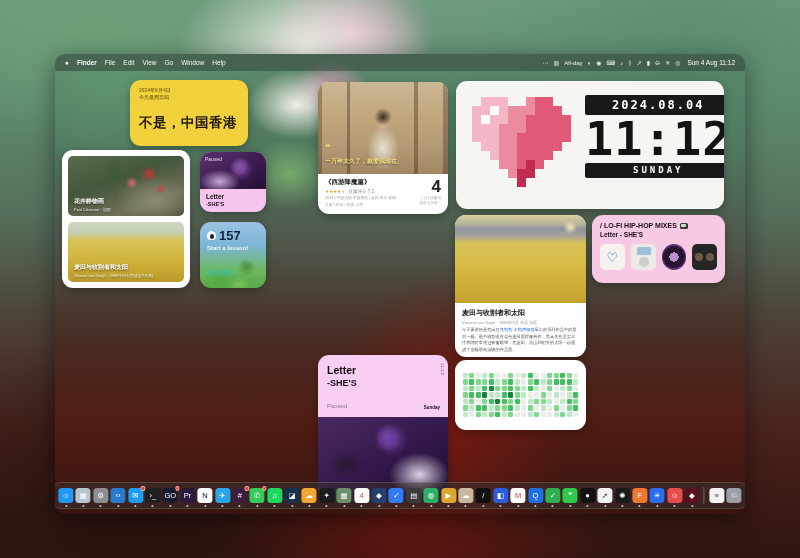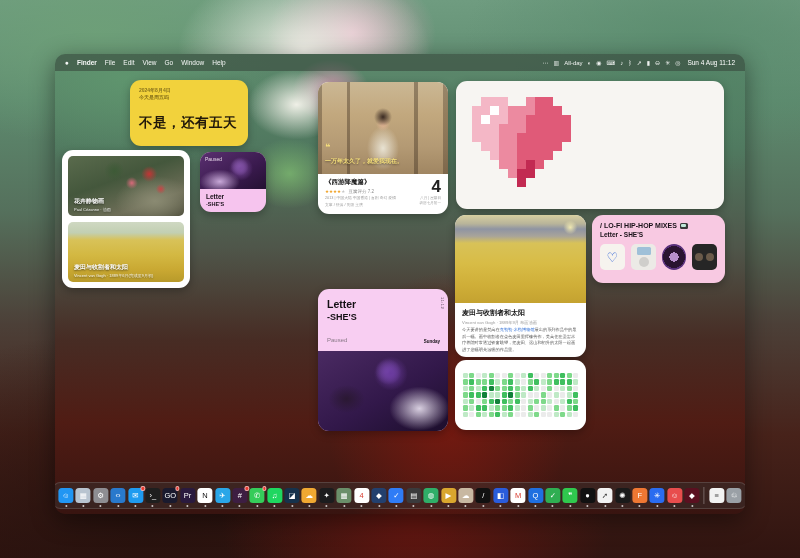--- a/index.html
+++ b/index.html
@@ -233,21 +233,21 @@
           <span class="si">✳</span>
           <span class="si">◎</span>
           <span class="clock">Sun 4 Aug 11:12</span>
       </div>
     </div>
 
 
     <div class="w friday">
       <div class="d1">2024年8月4日</div>
       <div class="d2">今天是周五吗</div>
-      <div class="big">不是，还有五天</div>
+      <div class="big">不是，中国香港</div>
     </div>
 
     <div class="w artcard">
       <div class="pic cezanne">
         <div class="cap">
           <div class="t">花卉静物画</div>
           <div class="a">Paul Cézanne · 油画</div>
         </div>
       </div>
       <div class="pic wheat">
@@ -261,20 +261,28 @@
     <div class="w pplayer">
       <div class="art">
         <span class="paused">Paused</span>
       </div>
       <div class="meta">
         <div class="t">Letter</div>
         <div class="a">-SHE'S</div>
       </div>
     </div>
 
+    <div class="w streak">
+      <div class="row">
+        <span class="flame"></span>
+        <span class="n">157</span>
+      </div>
+      <div class="lbl">Start a lesson!</div>
+      <div class="croc"></div>
+    </div>
 
     <div class="w movie">
       <div class="photo">
         <div class="qmark">❝</div>
         <div class="quote">一万年太久了，就爱我现在。</div>
       </div>
       <div class="panel">
         <div class="info">
           <div class="mt">《西游降魔篇》</div>
           <div class="stars">
@@ -398,20 +406,25 @@
           <div></div>
           <div></div>
           <div></div>
           <div style="background: rgb(194, 42, 82);"></div>
           <div></div>
           <div></div>
           <div></div>
           <div></div>
           <div></div>
         </div>
+      <div class="col">
+        <div class="chip date">2024.08.04</div>
+        <div class="ptime">11:12</div>
+        <div class="chip wd">SUNDAY</div>
+      </div>
     </div>
 
 
     <div class="w vangogh">
       <div class="pic"></div>
       <div class="body">
         <div class="t">麦田与收割者和太阳</div>
         <div class="s">Vincent van Gogh · 1889年9月 布面油画</div>
         <div class="p">
           <span>今天要讲的是梵高在</span><span class="lnk">克勒勒·米勒博物馆</span><span>展出的系列作品中的最后一幅。画中收割者在金色麦田里挥镰劳作，梵高住在圣雷米疗养院时常透过铁窗眺望，把麦田、远山和初升的太阳一起画进了这幅明亮温暖的作品里。</span>

